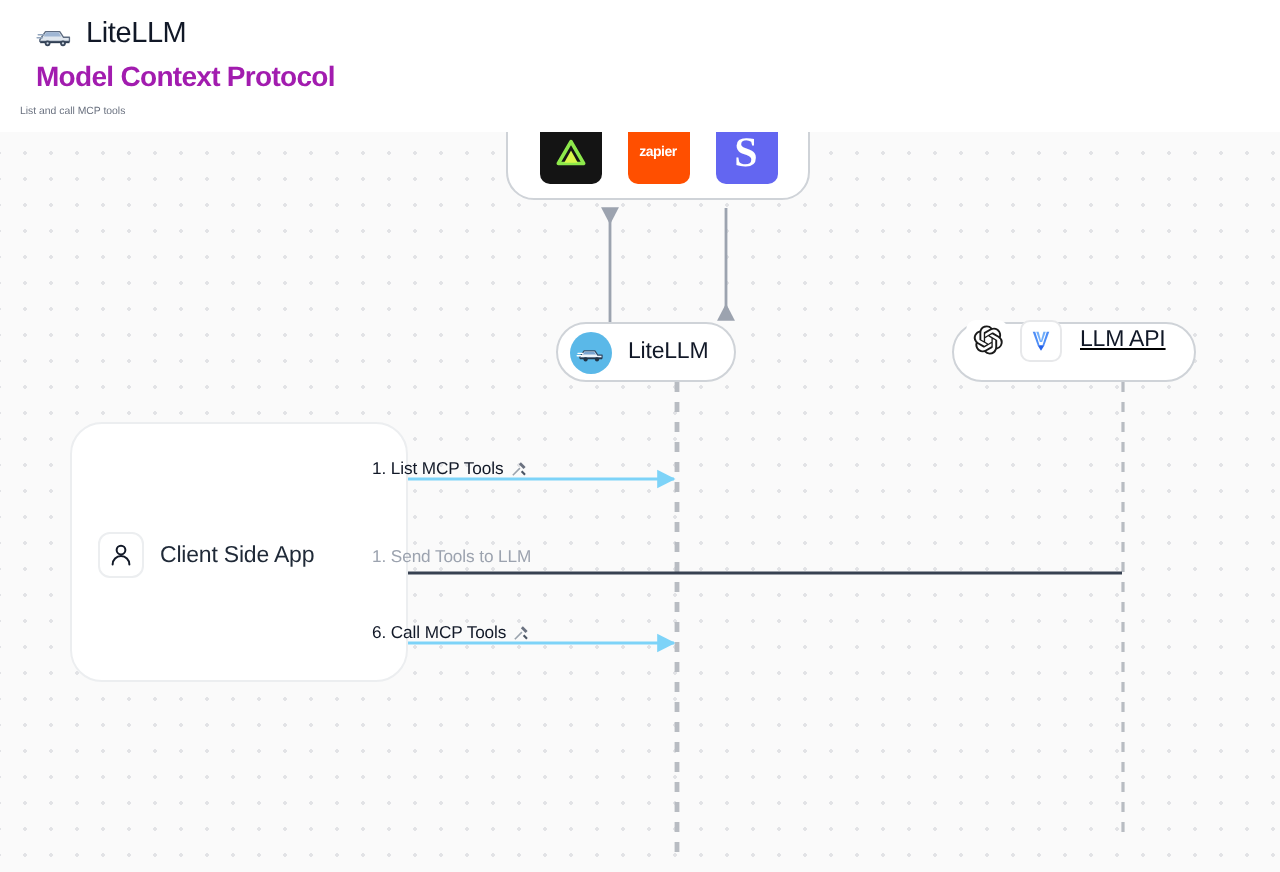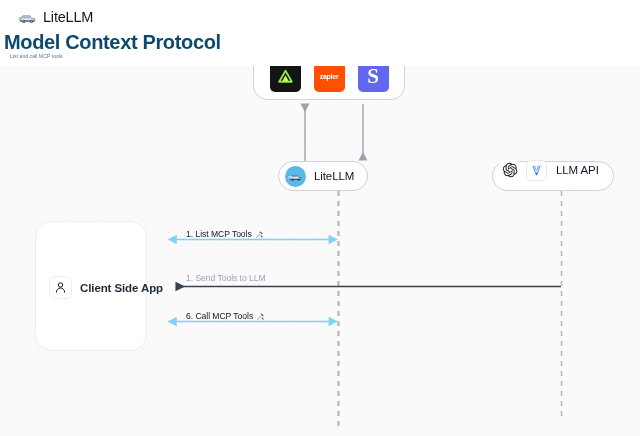--- a/index.html
+++ b/index.html
@@ -39,25 +39,25 @@
   }
   .brand-name {
     font-size: 14.5px;
     color: #111827;
     letter-spacing: -0.2px;
     line-height: 1;
   }
 
   .page-title {
     position: absolute;
-    left: 4px;
+    left: 18px;
     top: 31px;
-    font-size: 20px;
+    font-size: 14px;
     font-weight: bold;
-    color: #0c4a6e;
+    color: #a21caf;
     letter-spacing: -0.35px;
     line-height: 1.1;
   }
   .page-subtitle {
     position: absolute;
     left: 10px;
     top: 54px;
     font-size: 5.2px;
     color: #6b7280;
     letter-spacing: 0px;
@@ -159,53 +159,53 @@
     border-radius: 999px;
     background: #5ab8e8;
     display: flex;
     align-items: center;
     justify-content: center;
     flex: none;
     overflow: hidden;
   }
 
   .node-llmapi {
-    left: 492px;
+    left: 476px;
     top: 95px;
     height: 30px;
     padding: 0 14px 12px 6px;
     gap: 6px;
+    text-decoration: underline;
   }
   .api-chip {
     width: 21px;
     height: 21px;
     border-radius: 5px;
     background: #ffffff;
     border: 1px solid #e7e8ea;
     display: flex;
     align-items: center;
     justify-content: center;
     flex: none;
     box-sizing: border-box;
   }
   .api-chip.plain { border-color: transparent; }
   .node-llmapi .node-label { margin-left: 3px; }
 
   
   .client-box {
     position: absolute;
     left: 35px;
-    top: 155px;
-    width: 112px;
+    top: 145px;
+    width: 169px;
     height: 130px;
     background: #ffffff;
     border: 1.2px solid #eceef0;
     border-radius: 16px;
     box-sizing: border-box;
-    font-weight: bold;
   }
   .client-inner {
     position: absolute;
     left: 13px;
     top: 54px;
     display: flex;
     align-items: center;
     gap: 8px;
   }
   .client-icon {

